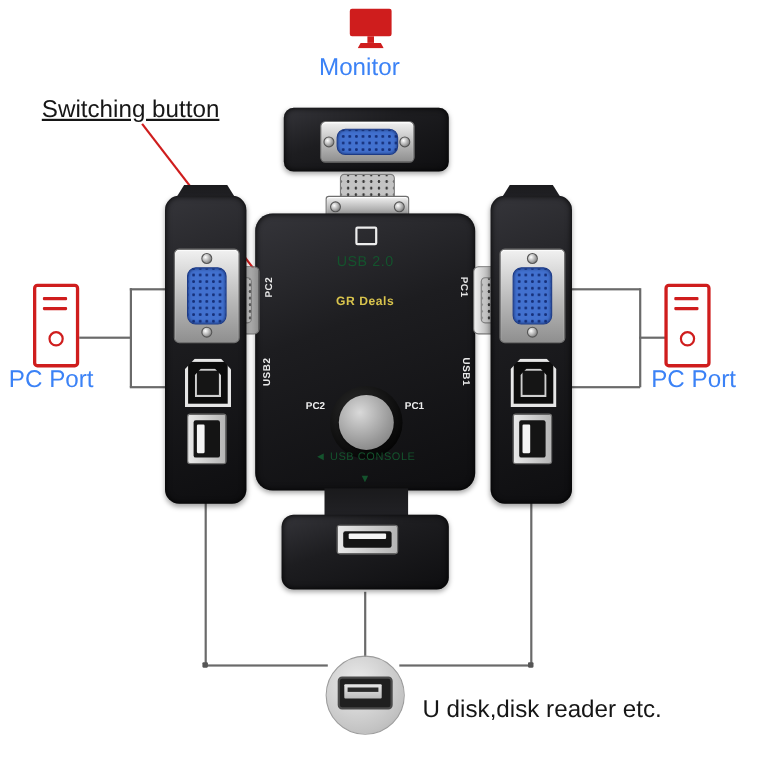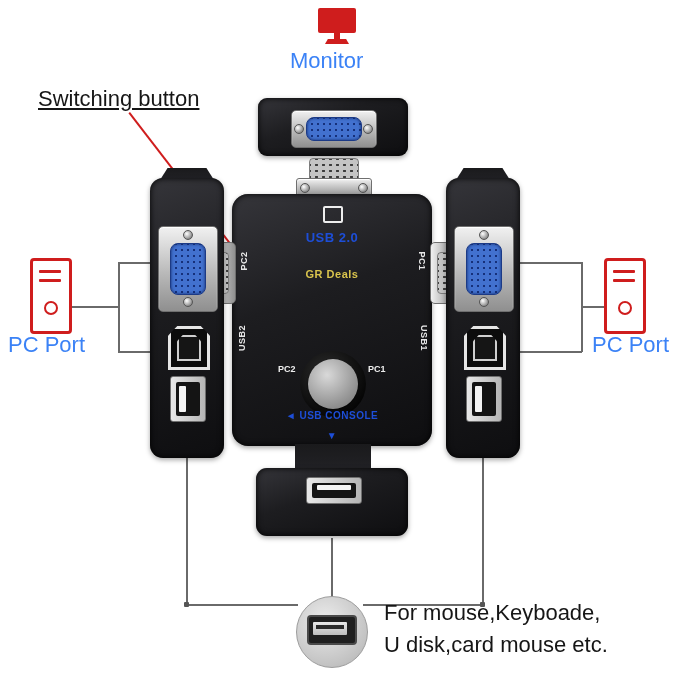--- a/index.html
+++ b/index.html
@@ -41,21 +41,21 @@
   .mon-screen{position:absolute;background:#cf1d1d;border-radius:2px;}
   .mon-neck{position:absolute;background:#cf1d1d;}
   .mon-base{position:absolute;background:#cf1d1d;clip-path:polygon(12% 0,88% 0,100% 100%,0 100%);}
   .pcicon{position:absolute;border:3px solid #cf1d1d;border-radius:4px;background:#fff;}
   .pcbar{position:absolute;background:#cf1d1d;height:3px;border-radius:1px;}
   .pcdot{position:absolute;border:2px solid #cf1d1d;border-radius:50%;}
   
   .lbl{position:absolute;white-space:nowrap;}
   .red-lbl{color:#3b82f6;font-size:22px;}
   .black-lbl{color:#161616;font-size:22px;}
-  .dev-txt{position:absolute;width:200px;text-align:center;color:#1d4ed8;font-weight:bold;
+  .dev-txt{position:absolute;width:200px;text-align:center;color:#14532d;font-weight:normal;
            font-size:13px;letter-spacing:.5px;}
   .brand{color:#d9c44d;font-size:11px;font-weight:bold;}
   .side-lbl{position:absolute;width:34px;height:12px;text-align:center;color:#e8e8e8;
             font-size:9px;font-weight:bold;letter-spacing:.5px;}
   .tiny{position:absolute;color:#eee;font-size:9px;font-weight:bold;}
   
   .btn-outer{position:absolute;width:66px;height:66px;border-radius:50%;
              background:radial-gradient(circle at 40% 35%,#2e2e2e,#050505 75%);}
   .btn-inner{position:absolute;left:8px;top:8px;width:50px;height:50px;border-radius:50%;
              background:radial-gradient(circle at 38% 32%,#d9d9d9,#9a9a9a 60%,#737373);
@@ -185,16 +185,15 @@
     <div class="pcdot" style="left:11px;top:40px;width:10px;height:10px;"></div>
   </div>
   <div class="lbl red-lbl" style="left:592px;top:332px;">PC Port</div>
 
   <div class="usb-circle" style="left:296px;top:596px;">
     <div class="usb-sock" style="left:10px;top:18px;width:46px;height:26px;">
       <div class="usb-sock-in" style="left:4px;top:5px;width:34px;height:13px;"></div>
       <div class="usb-slot" style="left:7px;top:8px;width:28px;height:4px;"></div>
     </div>
   </div>
-  <div class="lbl black-lbl" style="left:384px;top:600px;">For mouse,Keyboade,</div>
-  <div class="lbl black-lbl" style="left:384px;top:632px;">U disk,card mouse etc.</div>
+  <div class="lbl black-lbl" style="left:384px;top:632px;">U disk,disk reader etc.</div>
 
 </div>
 
 </body></html>

